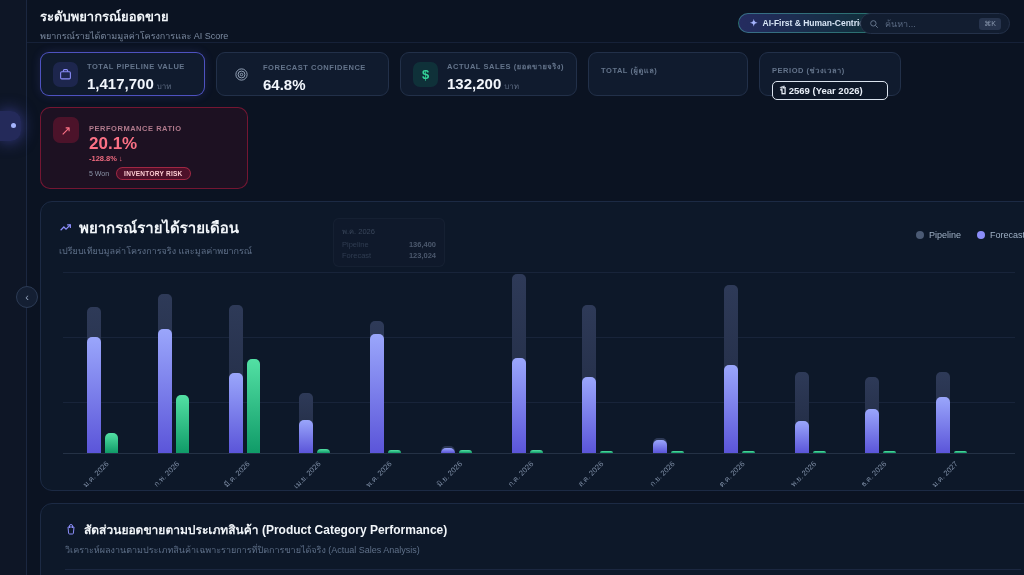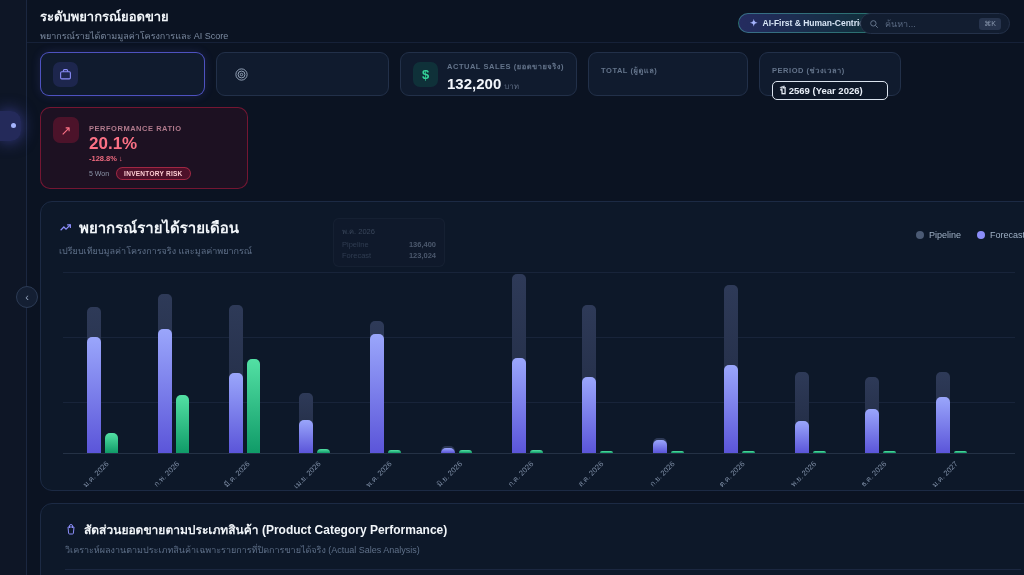--- a/index.html
+++ b/index.html
@@ -140,30 +140,38 @@
 
     <section class="kpi-row">
 
       <div class="kpi w1 accent-indigo">
         <span class="icon-box ib-indigo">
           <svg width="13" height="13" viewBox="0 0 24 24" fill="none" stroke="#8b8df9" stroke-width="2">
             <rect x="3" y="7" width="18" height="13" rx="2"></rect>
               <path d="M8 7V5a2 2 0 0 1 2-2h4a2 2 0 0 1 2 2v2"></path>
           </svg>
         </span>
+        <span>
+          <span class="kpi-label">TOTAL PIPELINE VALUE</span>
+          <div class="kpi-value"><span>1,417,700</span><span class="unit">บาท</span></div>
+        </span>
       </div>
 
 
       <div class="kpi w3">
         <span class="icon-box">
           <svg width="15" height="15" viewBox="0 0 24 24" fill="none" stroke="#94a3b8" stroke-width="1.6">
             <circle cx="12" cy="12" r="9"></circle>
               <circle cx="12" cy="12" r="5.5"></circle>
               <circle cx="12" cy="12" r="2"></circle>
           </svg>
+        </span>
+        <span>
+          <span class="kpi-label">FORECAST CONFIDENCE</span>
+          <div class="kpi-value"><span>64.8%</span></div>
         </span>
       </div>
 
       <div class="kpi w4">
         <span class="icon-box ib-green" style="color:#34d399;font-weight:bold;font-size:13px;">$</span>
         <span>
           <span class="kpi-label">ACTUAL SALES (ยอดขายจริง)</span>
           <div class="kpi-value"><span>132,200</span><span class="unit">บาท</span></div>
         </span>
       </div>

